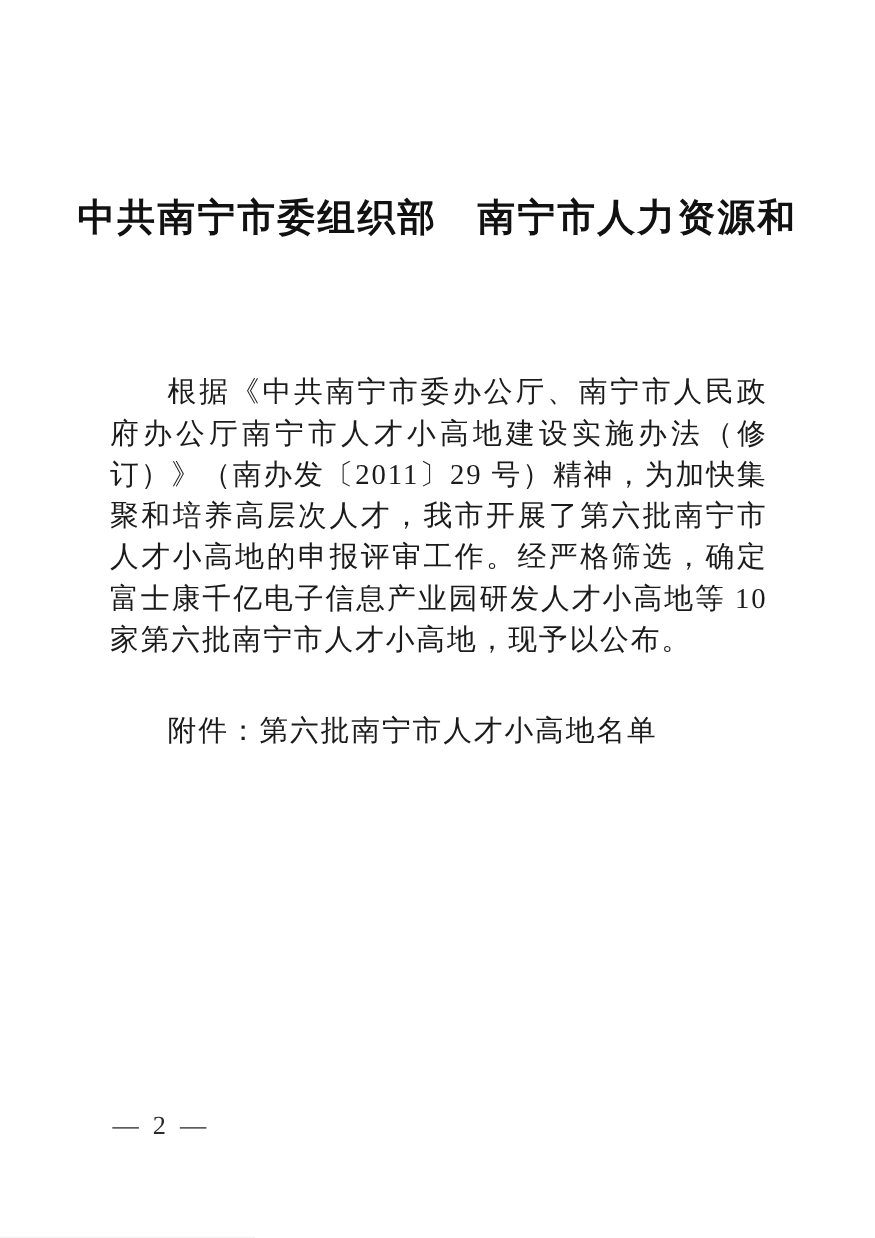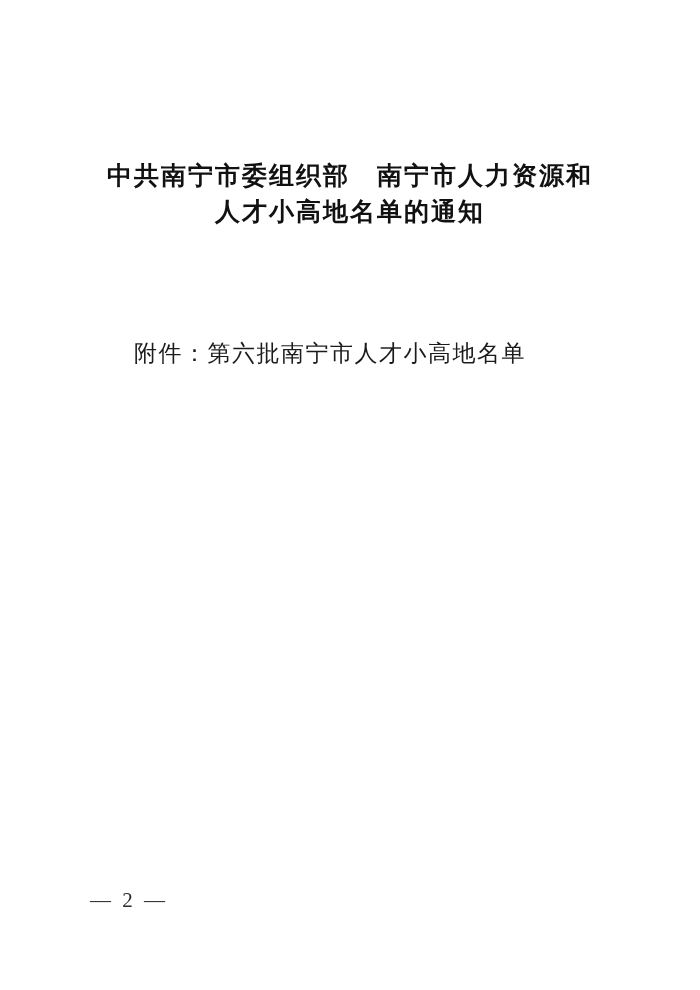--- a/index.html
+++ b/index.html
@@ -19,21 +19,21 @@
   }
   .doc-title {
     position: absolute;
     top: 157px;
     left: 0;
     right: 0;
     margin: 0;
     text-align: center;
     font-family: "Liberation Sans", "DejaVu Sans", sans-serif;
     font-weight: bold;
-    font-size: 25px;
+    font-size: 30px;
     line-height: 36px;
     letter-spacing: 2px;
     color: #111111;
   }
   .doc-title .title-line {
     display: block;
   }
   .doc-body {
     position: absolute;
     top: 297px;
@@ -62,22 +62,22 @@
     color: #2a2a2a;
   }
 </style>
 </head>
 <body>
 
 <div class="page">
 
   <h1 class="doc-title">
     <span class="title-line">中共南宁市委组织部　南宁市人力资源和</span>
-    <span class="title-line">人才小高地名单的通知</span>
   </h1>
 
   <div class="doc-body">
+    <p>根据《中共南宁市委办公厅、南宁市人民政府办公厅南宁市人才小高地建设实施办法（修订）》（南办发〔2011〕29 号）精神，为加快集聚和培养高层次人才，我市开展了第六批南宁市人才小高地的申报评审工作。经严格筛选，确定富士康千亿电子信息产业园研发人才小高地等 10 家第六批南宁市人才小高地，现予以公布。</p>
     <p class="attachment-line">附件：第六批南宁市人才小高地名单</p>
   </div>
 
   <div class="page-number">— 2 —</div>
 
 </div>
 
 </body></html>

